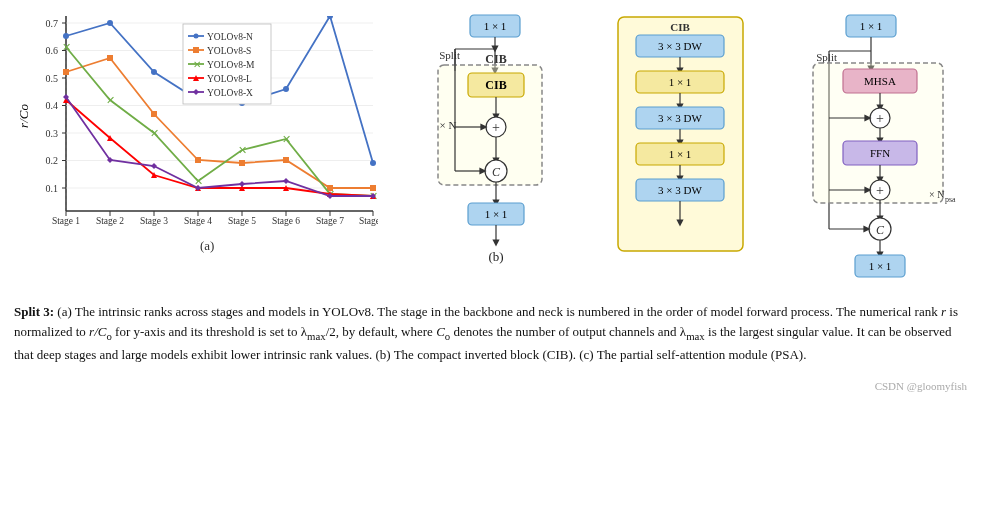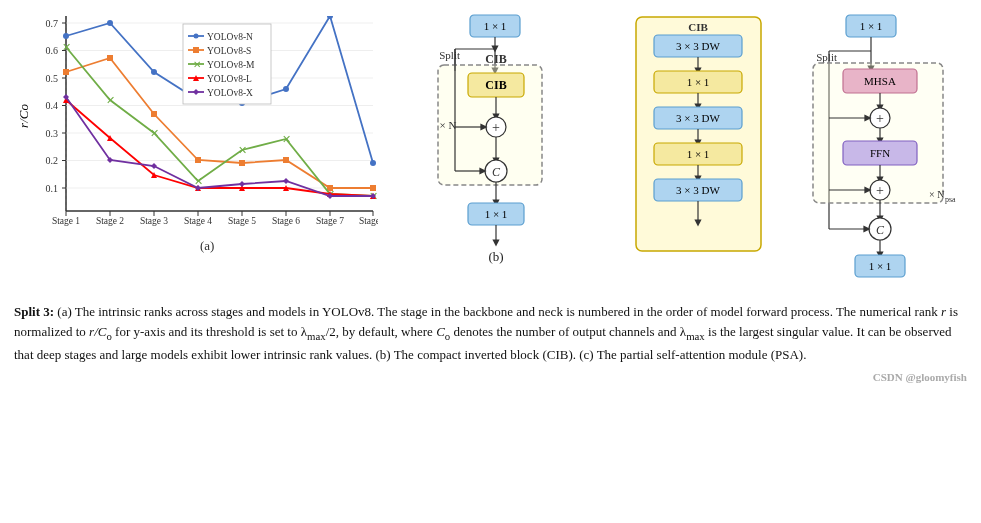--- a/index.html
+++ b/index.html
@@ -30,21 +30,21 @@
     .chart-section {
       width: 390px;
       height: 280px;
       position: relative;
       flex-shrink: 0;
     }
     
     .diagram-section {
       display: flex;
       flex-direction: column;
-      align-items: flex-end;
+      align-items: center;
       flex: 1;
       height: 280px;
       position: relative;
     }
   </style>
 </head>
 <body>
 
 <div class="main-container">
   <div class="figures-row">
@@ -343,15 +343,15 @@
         <text x="109" y="280" text-anchor="middle" font-size="13" fill="#222">(c)</text>
       </svg>
     </div>
   </div>
 
   <div style="margin-top:4px; padding:0 4px;">
     <div style="font-size:13px; line-height:1.55; color:#111;">
       <span style="font-weight:bold;">Split 3:</span>
       <span> (a) The intrinsic ranks across stages and models in YOLOv8. The stage in the backbone and neck is numbered in the order of model forward process. The numerical rank <em>r</em> is normalized to <em>r/C</em><sub>o</sub> for y-axis and its threshold is set to λ<sub>max</sub>/2, by default, where <em>C</em><sub>o</sub> denotes the number of output channels and λ<sub>max</sub> is the largest singular value. It can be observed that deep stages and large models exhibit lower intrinsic rank values. (b) The compact inverted block (CIB). (c) The partial self-attention module (PSA).</span>
     </div>
-    <div style="text-align:right; font-size:11px; color:#aaa; margin-top:6px;font-weight:bold;">CSDN @gloomyfish</div>
+    <div style="text-align:right; font-size:11px; color:#aaa; margin-top:15px;">CSDN @gloomyfish</div>
   </div>
 </div>
 
 </body></html>

